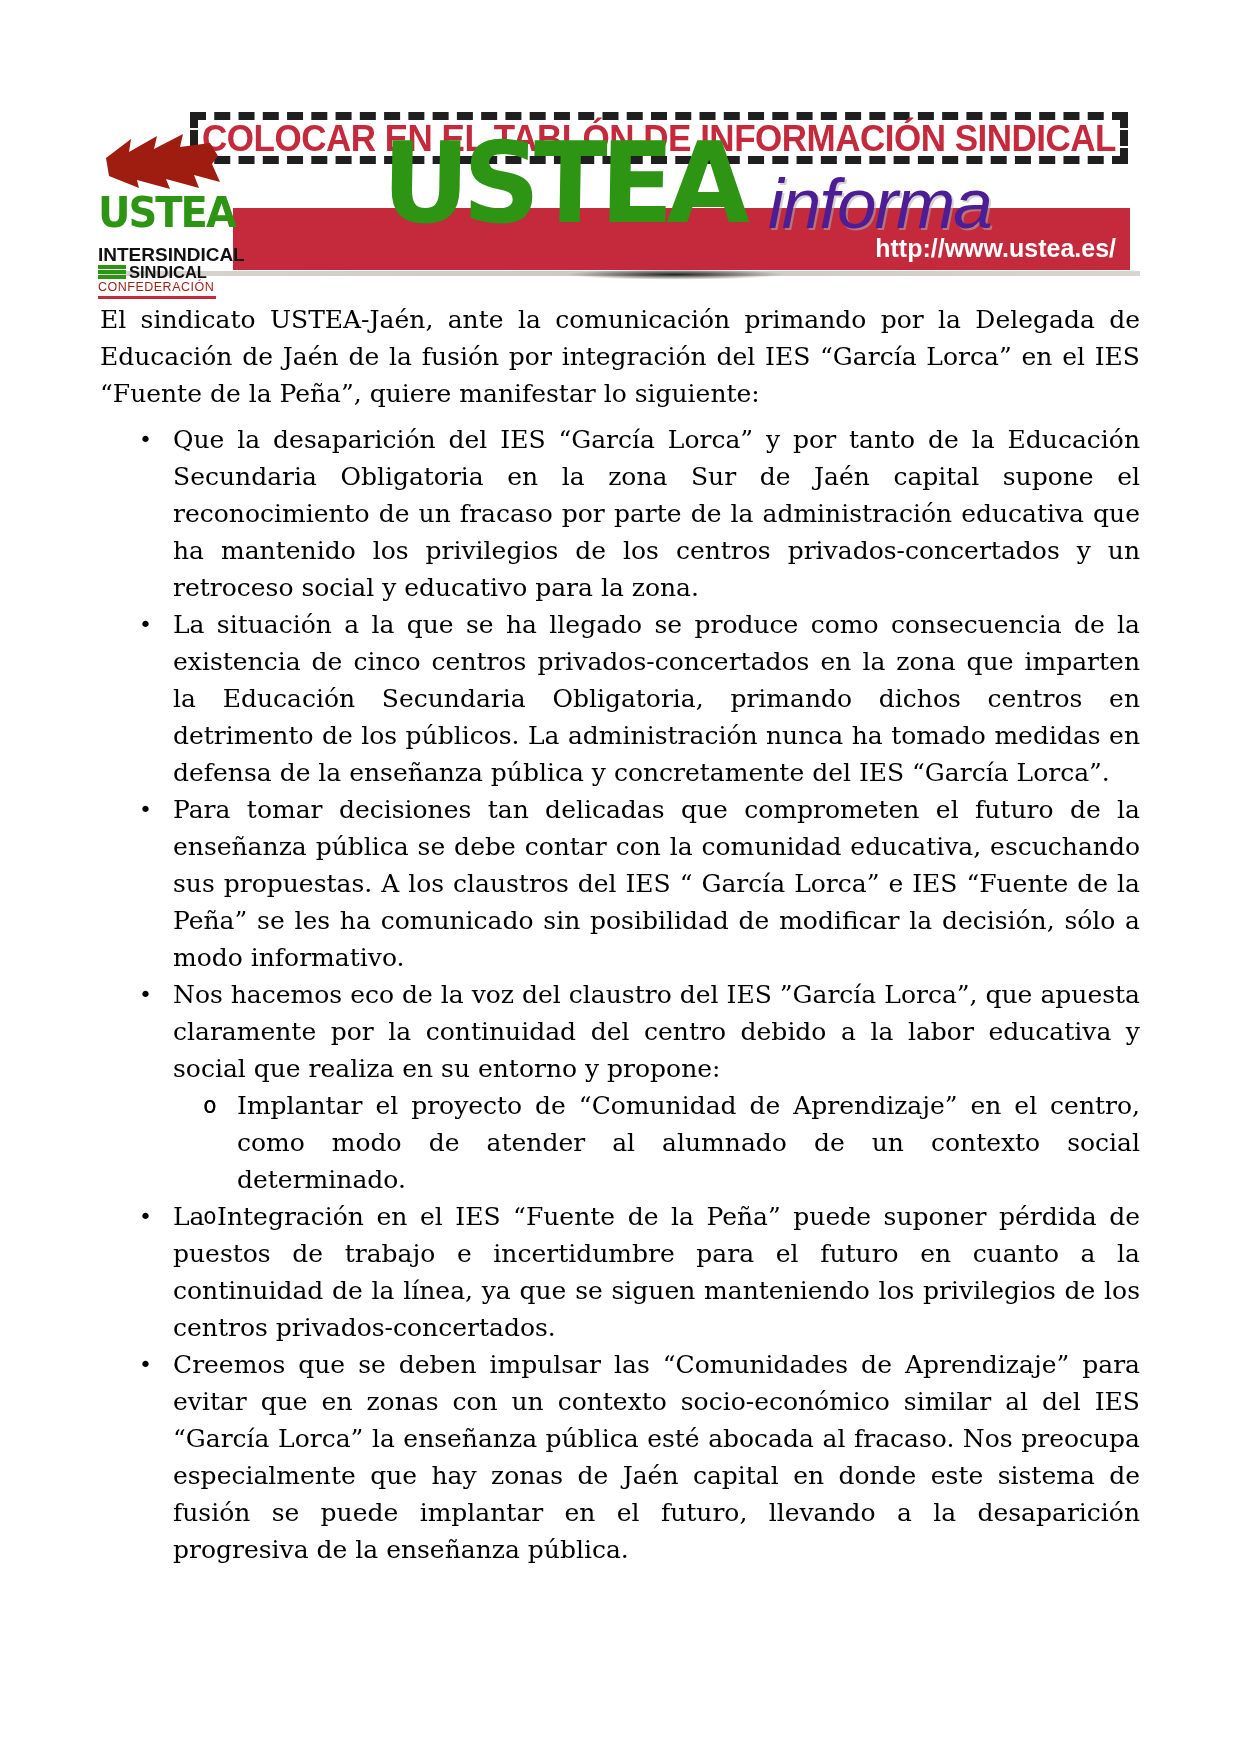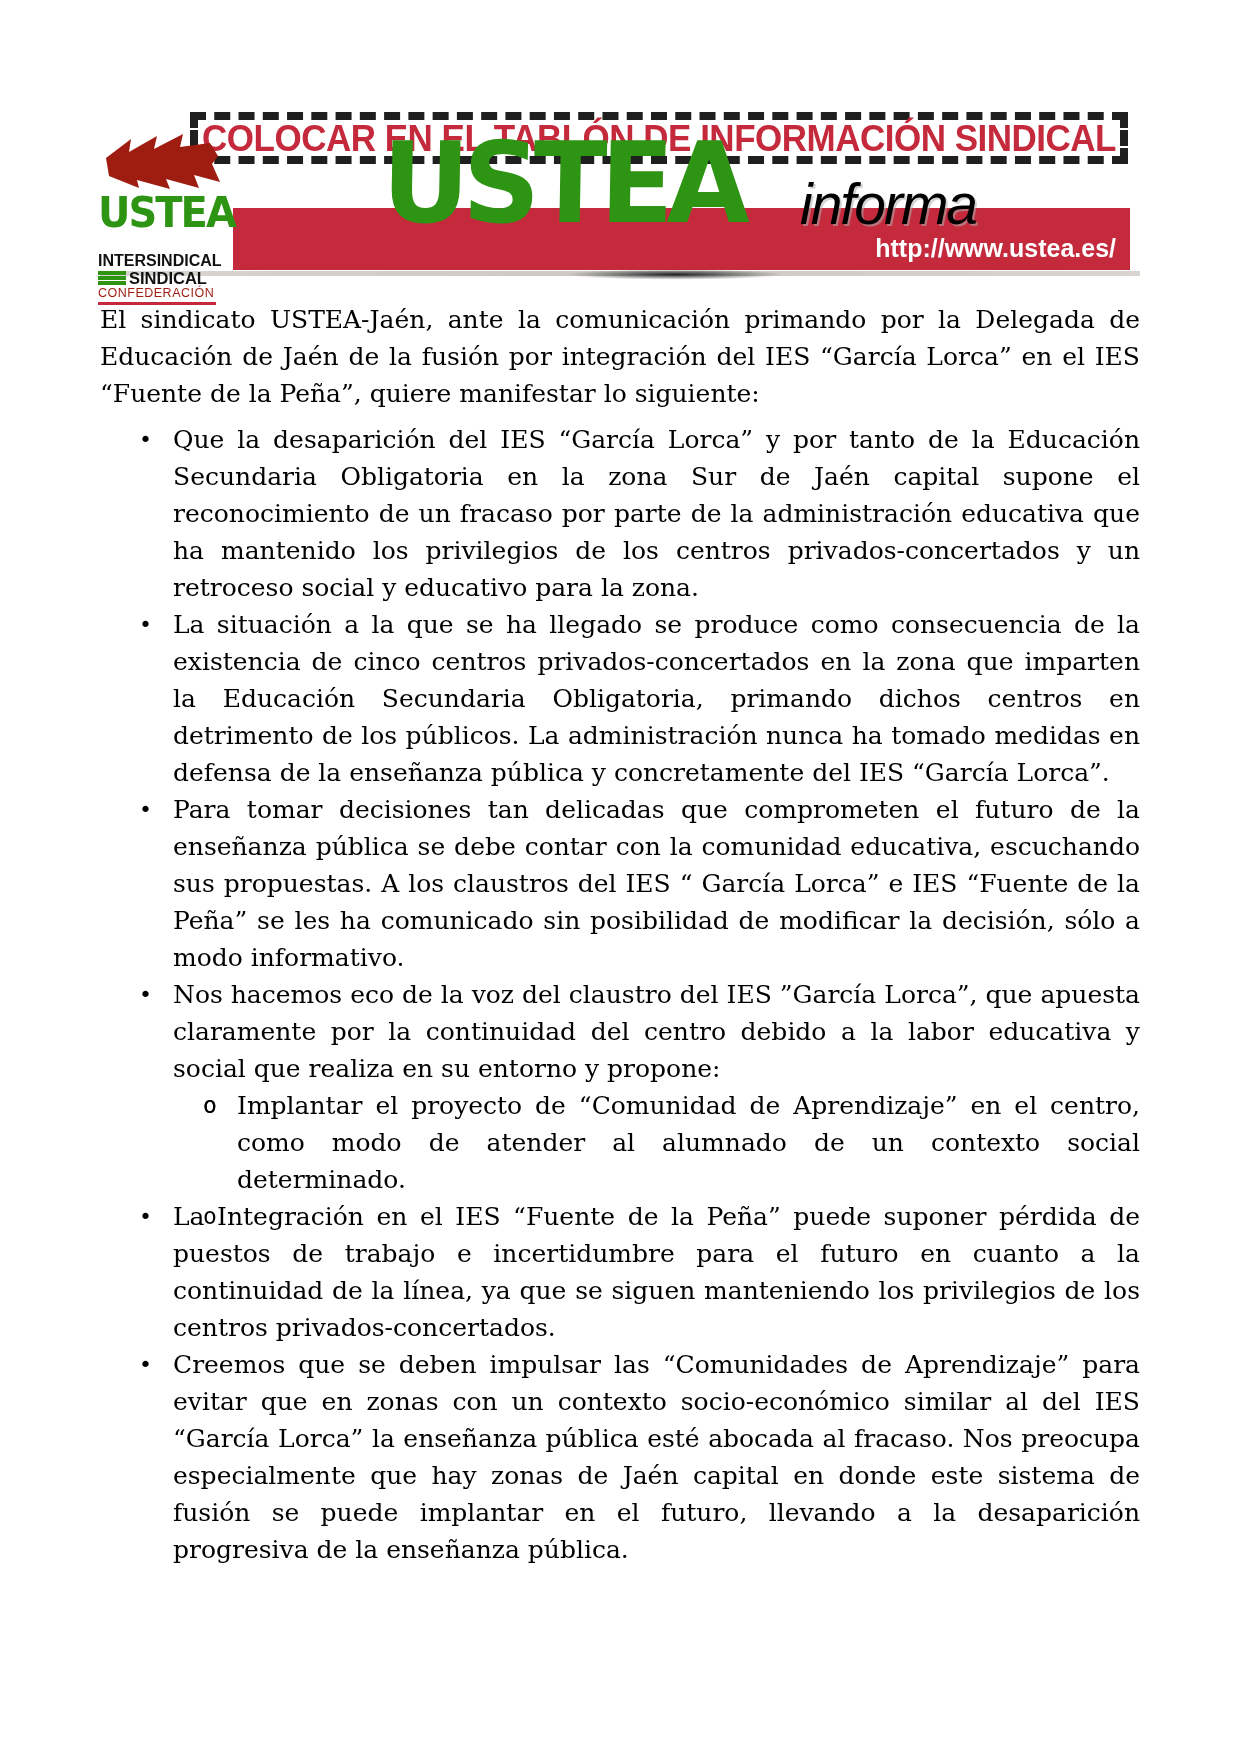--- a/index.html
+++ b/index.html
@@ -31,22 +31,22 @@
   .logo{position:absolute;left:98px;top:134px;width:130px;z-index:4;}
   .logo svg{display:block;margin-left:6px;}
   .logo-wordmark{
     font-family:"DejaVu Sans", sans-serif;
     font-weight:800;font-size:40px;line-height:40px;
     color:#2e9414;letter-spacing:-2px;
     transform:scaleY(1.05);margin-top:2px;
   }
   .logo-line1{
     font-family:"Liberation Sans", sans-serif;
-    font-weight:700;font-size:16px;line-height:17px;color:#111111;
-    letter-spacing:0px;margin-top:20px;
+    font-weight:700;font-size:19px;line-height:17px;color:#111111;
+    letter-spacing:0px;margin-top:14px;
   }
   .logo-row{display:flex;align-items:center;margin-top:1px;}
   .stripes{width:28px;height:14px;display:flex;flex-direction:column;justify-content:space-between;margin-right:3px;}
   .stripes i{display:block;height:4px;background:#2e9414;}
   .logo-line2{
     font-family:"Liberation Sans", sans-serif;
     font-weight:700;font-size:16.5px;line-height:16px;color:#111111;
   }
   .logo-line3{
     font-family:"Liberation Sans", sans-serif;
@@ -71,24 +71,24 @@
     z-index:2;
   }
   .masthead-brand{
     position:absolute;left:382px;top:128px;z-index:5;
     font-family:"DejaVu Sans", sans-serif;
     font-weight:800;font-size:108px;line-height:112px;
     letter-spacing:-7px;color:#2e9414;
     transform:scaleY(1.04) skewX(-1deg);
   }
   .masthead-suffix{
-    position:absolute;left:800px;top:156px;z-index:5;
+    position:absolute;left:768px;top:156px;z-index:5;
     font-family:"Liberation Sans", sans-serif;
-    font-style:italic;font-weight:500;font-size:57px;line-height:96px;
-    letter-spacing:-2px;color:#000000;
+    font-style:italic;font-weight:500;font-size:71px;line-height:96px;
+    letter-spacing:-2px;color:#4c1d95;
     text-shadow:2px 2px 0 rgba(175,175,175,0.55);
   }
   .masthead-url{
     position:absolute;left:850px;top:233px;width:266px;z-index:6;
     font-family:"Liberation Sans", sans-serif;
     font-weight:700;font-size:25px;line-height:30px;color:#ffffff;
     text-align:right;white-space:nowrap;
     transform:scaleY(1.05);
   }
 

